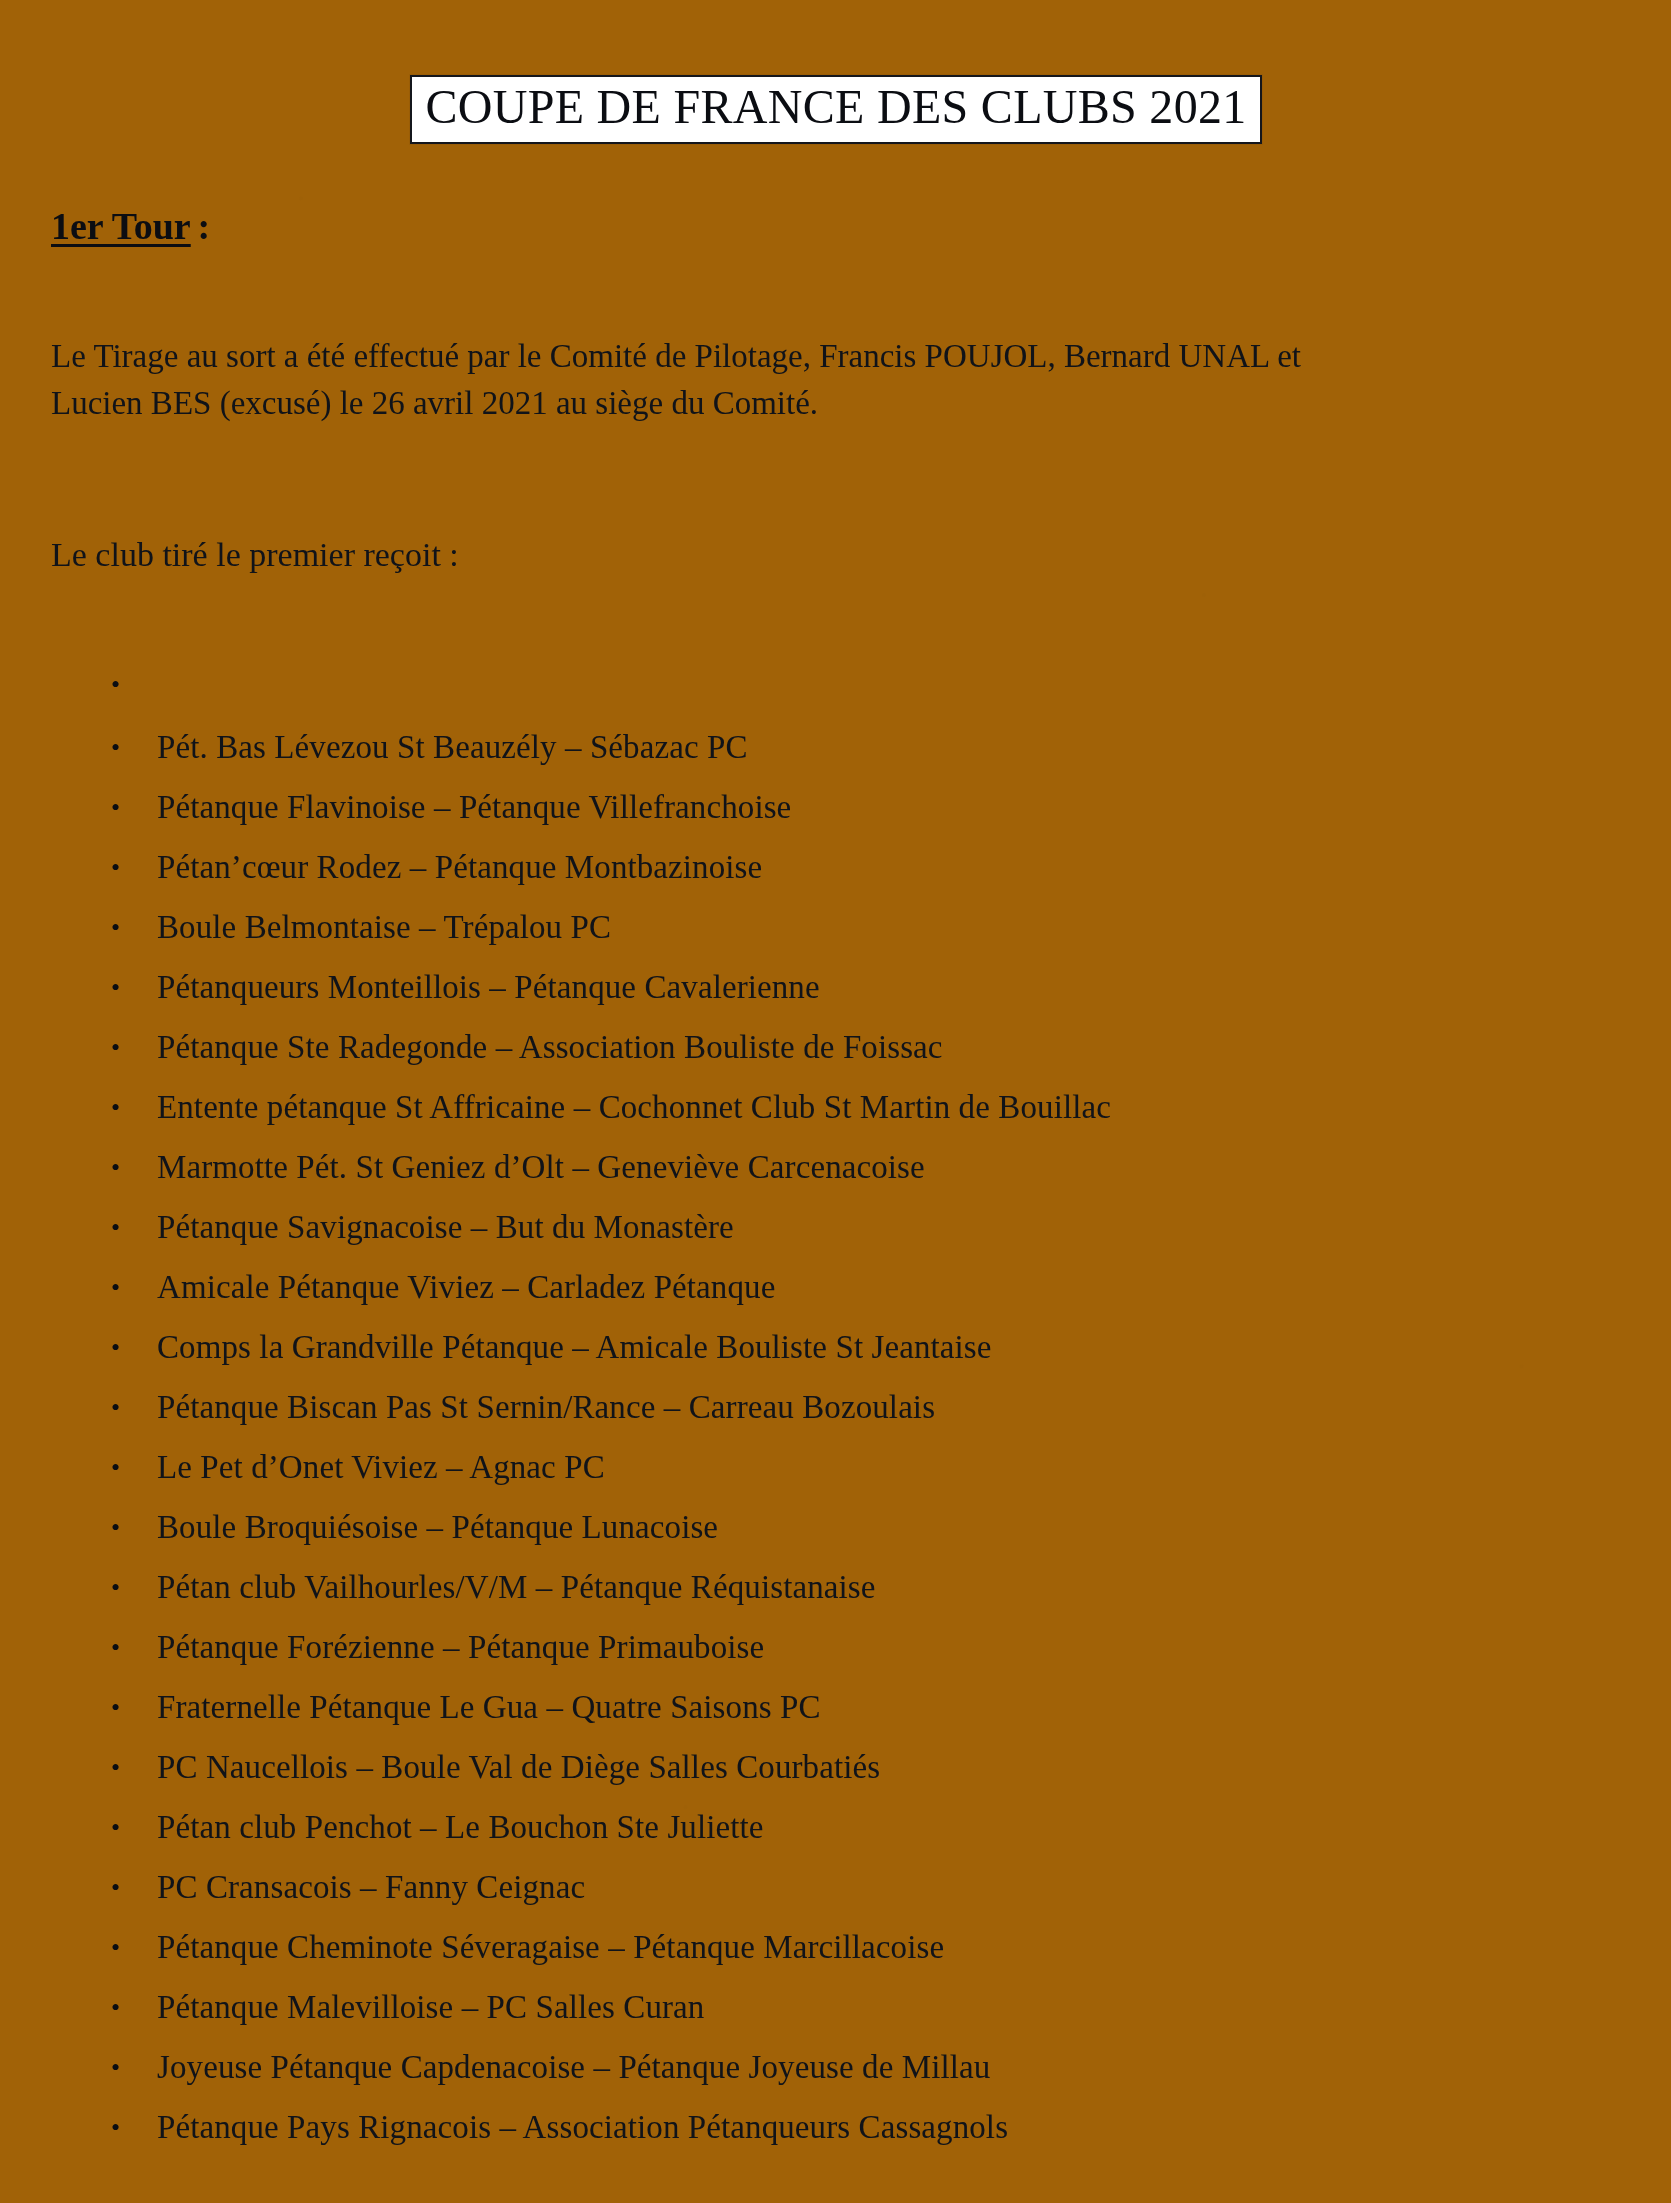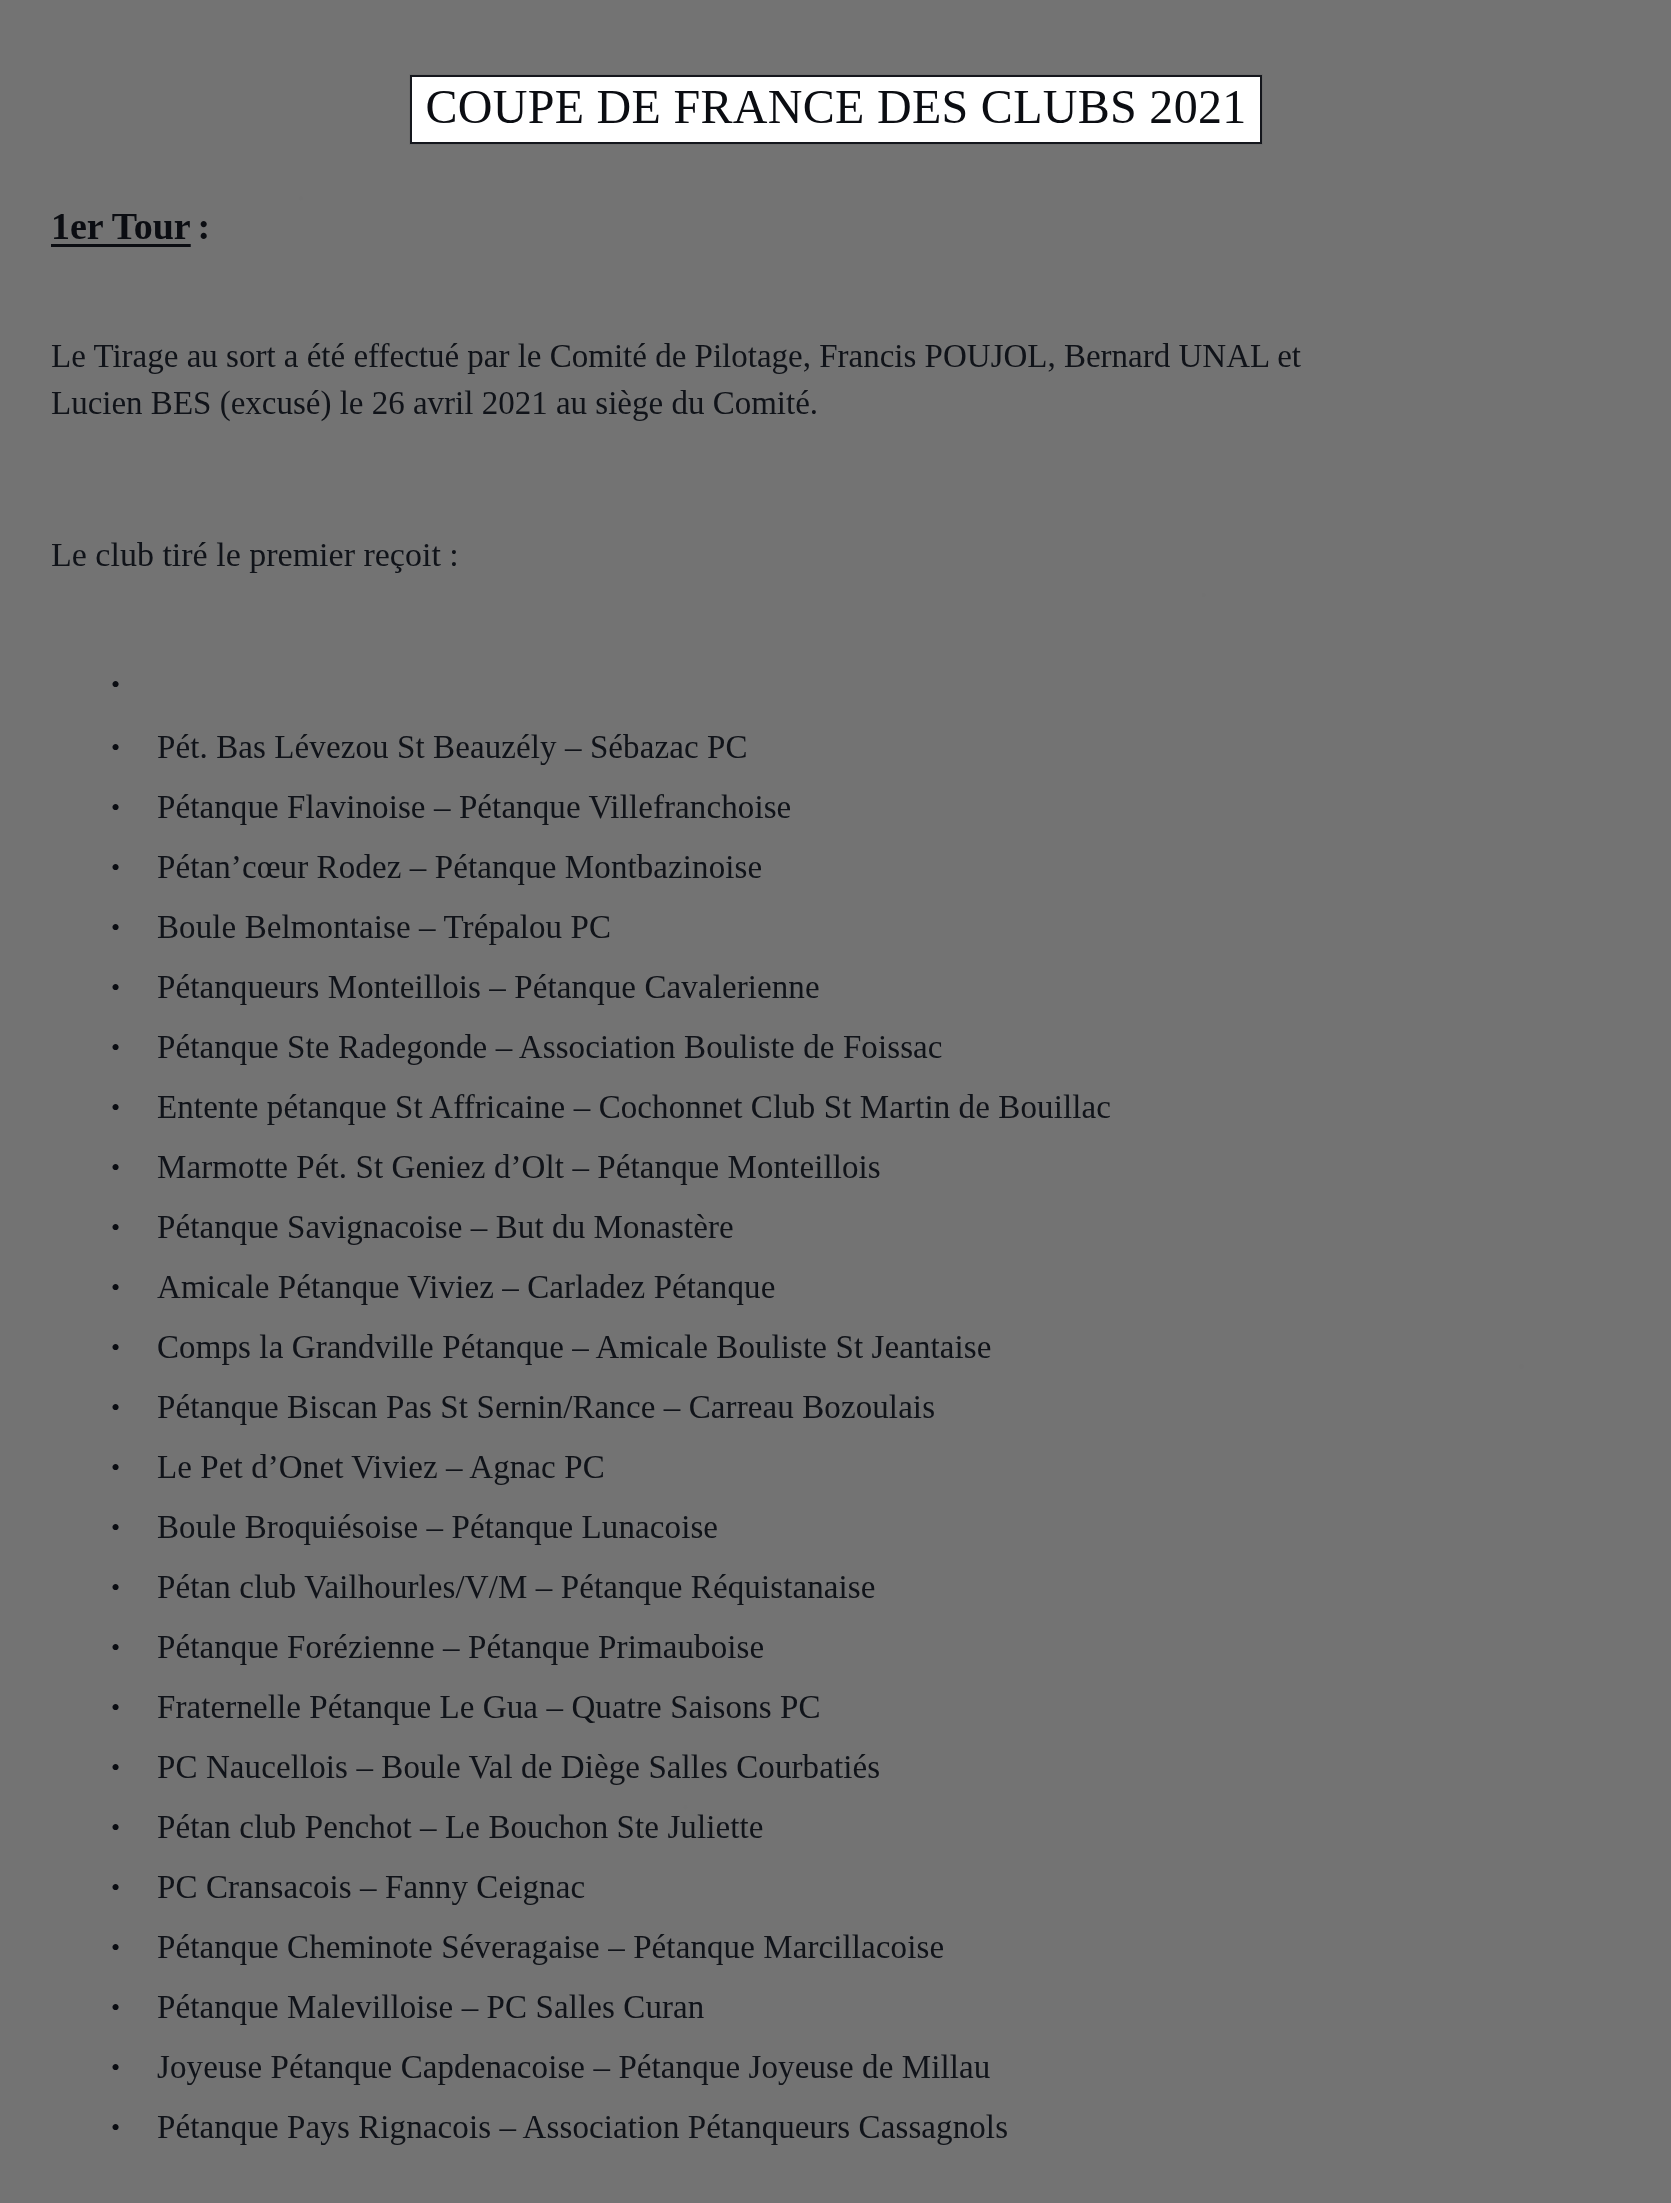--- a/index.html
+++ b/index.html
@@ -15,21 +15,21 @@
     position: relative;
     font-family: "Liberation Serif", "DejaVu Serif", serif;
     color: #111111;
     overflow: hidden;
   }
 
   
   .page {
     position: absolute;
     inset: 0;
-    background: #737373;
+    background: #a16207;
     padding: 0;
   }
 
   .scan-noise {
     position: absolute;
     inset: 0;
     pointer-events: none;
     background:
       radial-gradient(circle at 18% 9%, rgba(0,0,0,0.012) 0 1.7px, rgba(0,0,0,0) 2.6px),
       radial-gradient(circle at 72% 27%, rgba(0,0,0,0.010) 0 1.7px, rgba(0,0,0,0) 2.6px),
@@ -195,21 +195,21 @@
       <li class="match-item">
         <span class="match-bullet">•</span>
         <span class="match-text">Pétanque Ste Radegonde – Association Bouliste de Foissac</span>
       </li>
       <li class="match-item">
         <span class="match-bullet">•</span>
         <span class="match-text">Entente pétanque St Affricaine – Cochonnet Club St Martin de Bouillac</span>
       </li>
       <li class="match-item">
         <span class="match-bullet">•</span>
-        <span class="match-text">Marmotte Pét. St Geniez d’Olt – Pétanque Monteillois</span>
+        <span class="match-text">Marmotte Pét. St Geniez d’Olt – Geneviève Carcenacoise</span>
       </li>
       <li class="match-item">
         <span class="match-bullet">•</span>
         <span class="match-text">Pétanque Savignacoise – But du Monastère</span>
       </li>
       <li class="match-item">
         <span class="match-bullet">•</span>
         <span class="match-text">Amicale Pétanque Viviez – Carladez Pétanque</span>
       </li>
       <li class="match-item">

